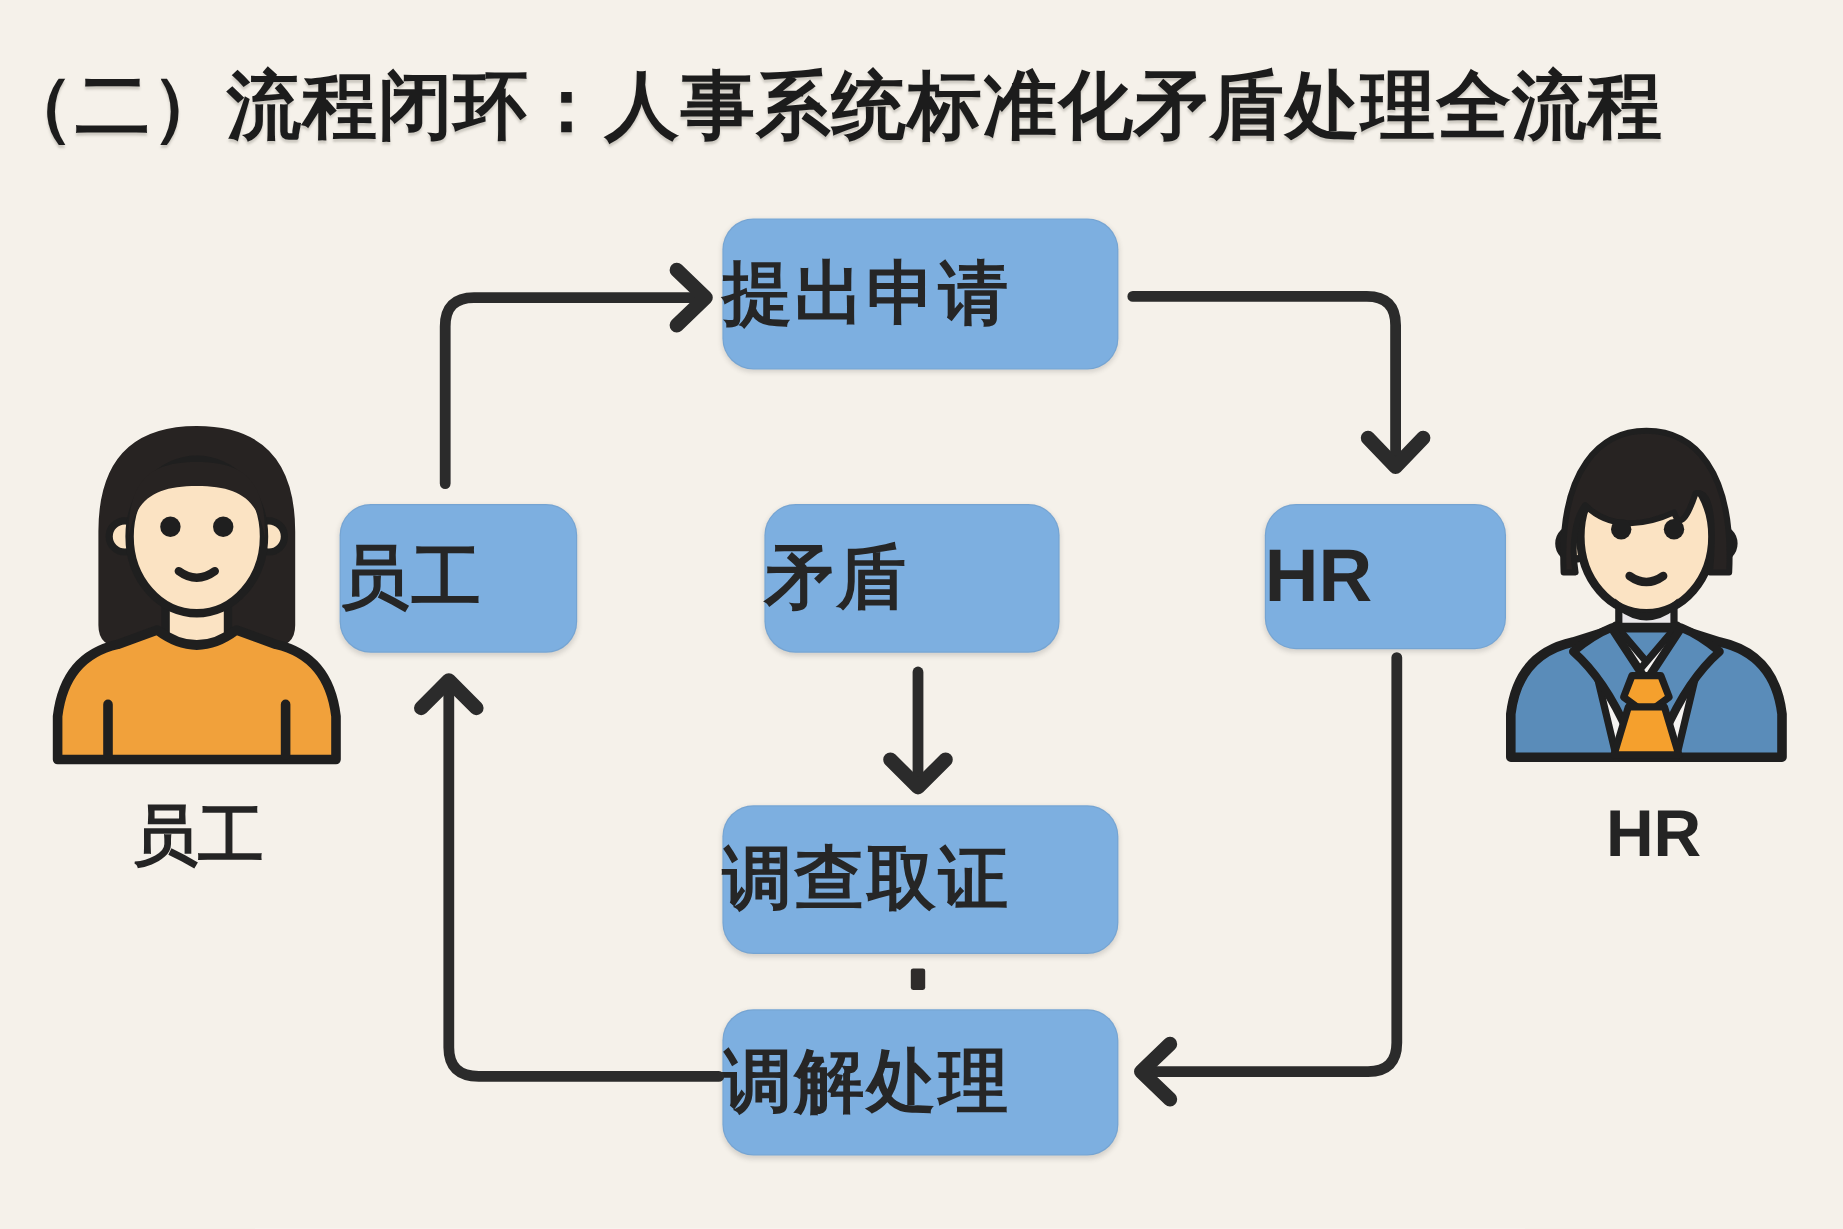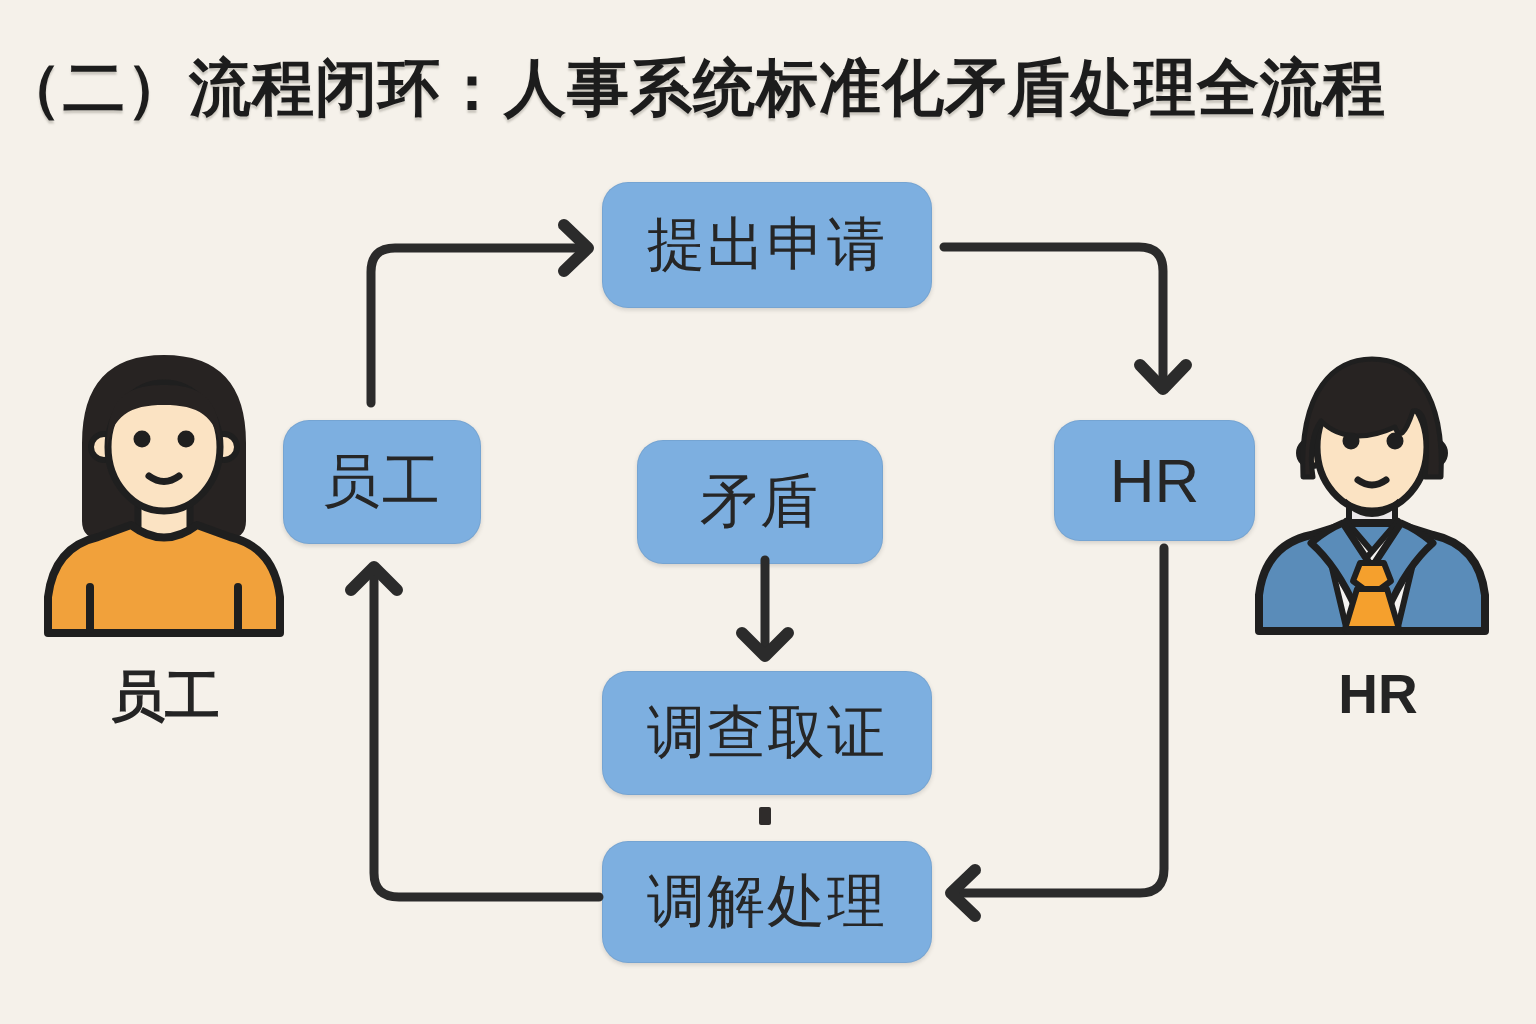--- a/index.html
+++ b/index.html
@@ -2,22 +2,22 @@
 <html><head>
 <meta charset="utf-8">
 <style>
   html,body{margin:0;padding:0;}
   body{font-family:"Liberation Sans","DejaVu Sans",sans-serif;}
   .canvas{position:relative;width:1536px;height:1024px;background:#F5F1EA;overflow:hidden;}
   .title{position:absolute;left:0;top:46px;width:1536px;text-align:left;
          font-size:62px;font-weight:bold;color:#1C1C1C;letter-spacing:1px;
          text-shadow:0 3px 2px rgba(110,105,95,0.30);}
   .node{position:absolute;background:#7DAFE0;border-radius:26px;
-        display:flex;align-items:center;justify-content:center;
-        font-weight:normal;color:#262626;
+        display:flex;align-items:center;justify-content:flex-start;
+        font-weight:bold;color:#262626;
         box-shadow:0 2px 4px rgba(60,60,60,0.18), inset 0 0 0 1px rgba(0,0,0,0.06);}
   .node-cjk{font-size:58px;letter-spacing:2px;}
   .node-lat{font-size:62px;}
   .caption{position:absolute;width:250px;text-align:center;font-size:55px;
            font-weight:bold;color:#242424;}
   .arrow-layer{position:absolute;left:0;top:0;width:1536px;height:1024px;pointer-events:none;}
   .dash{position:absolute;left:759px;top:807px;width:12px;height:18px;background:#2F2C2B;border-radius:2px;}
   .figure{position:absolute;}
 </style>
 </head>
@@ -28,21 +28,21 @@
   <div class="title">（二）流程闭环：人事系统标准化矛盾处理全流程</div>
 
   <div class="node node-cjk" style="left:602px;top:182px;width:330px;height:126px;">
     <span>提出申请</span>
   </div>
 
   <div class="node node-cjk" style="left:283px;top:420px;width:198px;height:124px;">
     <span>员工</span>
   </div>
 
-  <div class="node node-cjk" style="left:637px;top:420px;width:246px;height:124px;margin-top:20px;">
+  <div class="node node-cjk" style="left:637px;top:420px;width:246px;height:124px;">
     <span>矛盾</span>
   </div>
 
   <div class="node node-lat" style="left:1054px;top:420px;width:201px;height:121px;">
     <span>HR</span>
   </div>
 
   <div class="node node-cjk" style="left:602px;top:841px;width:330px;height:122px;">
     <span>调解处理</span>
   </div>

